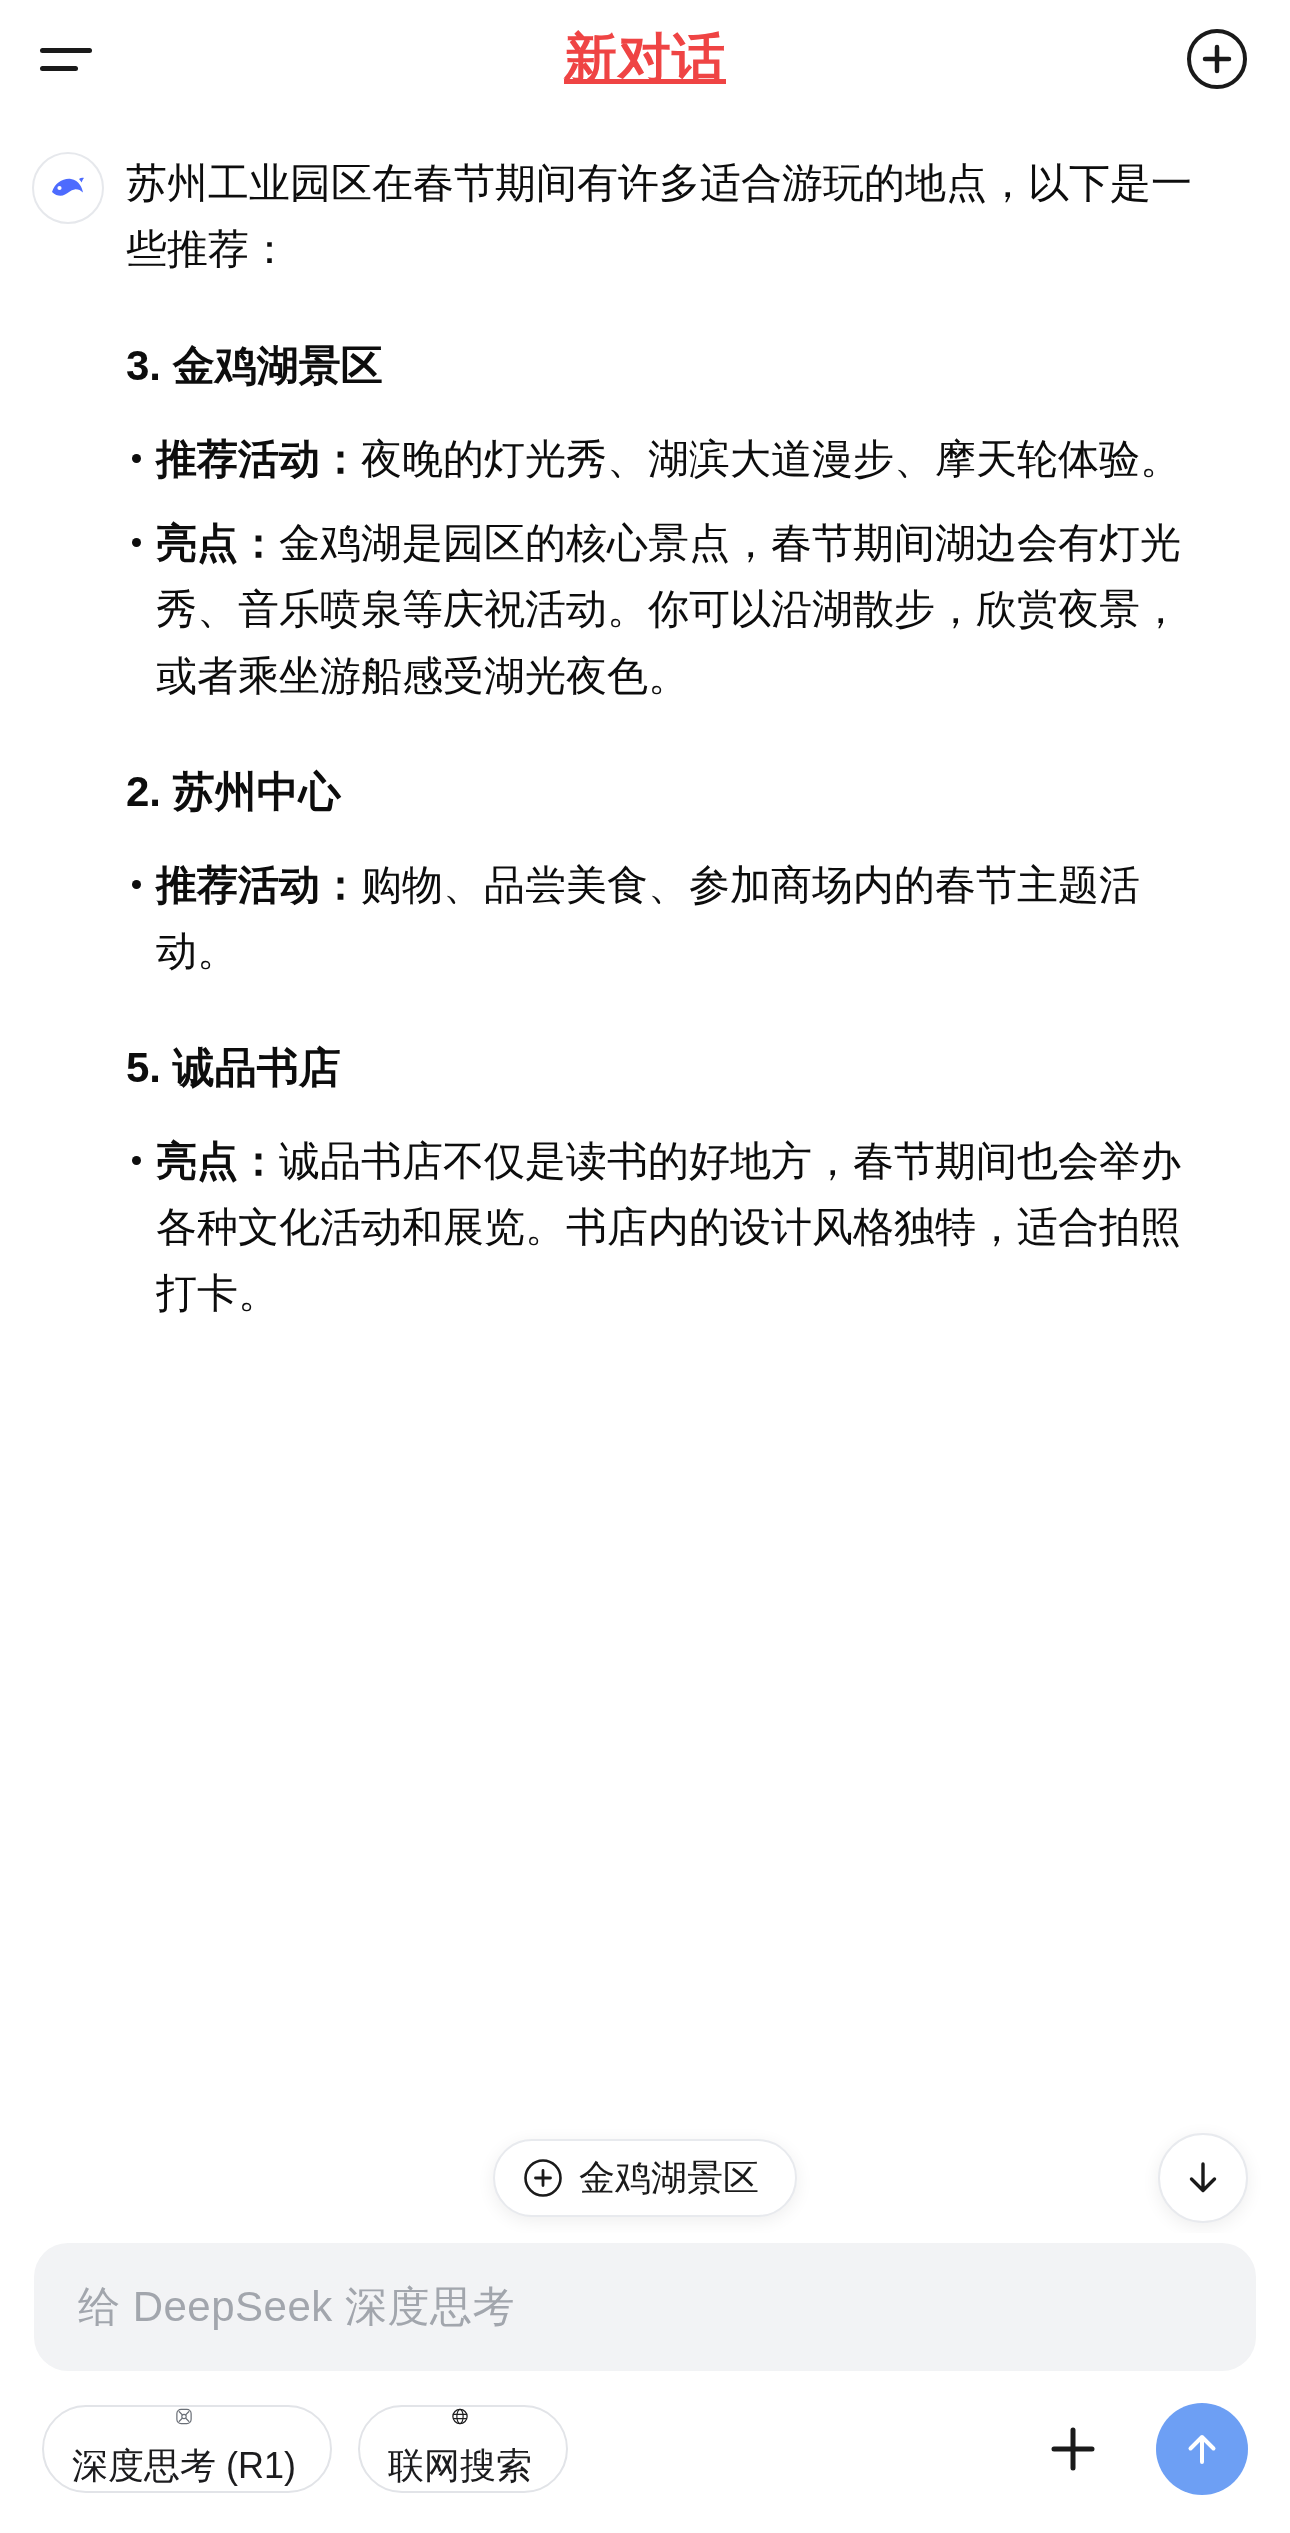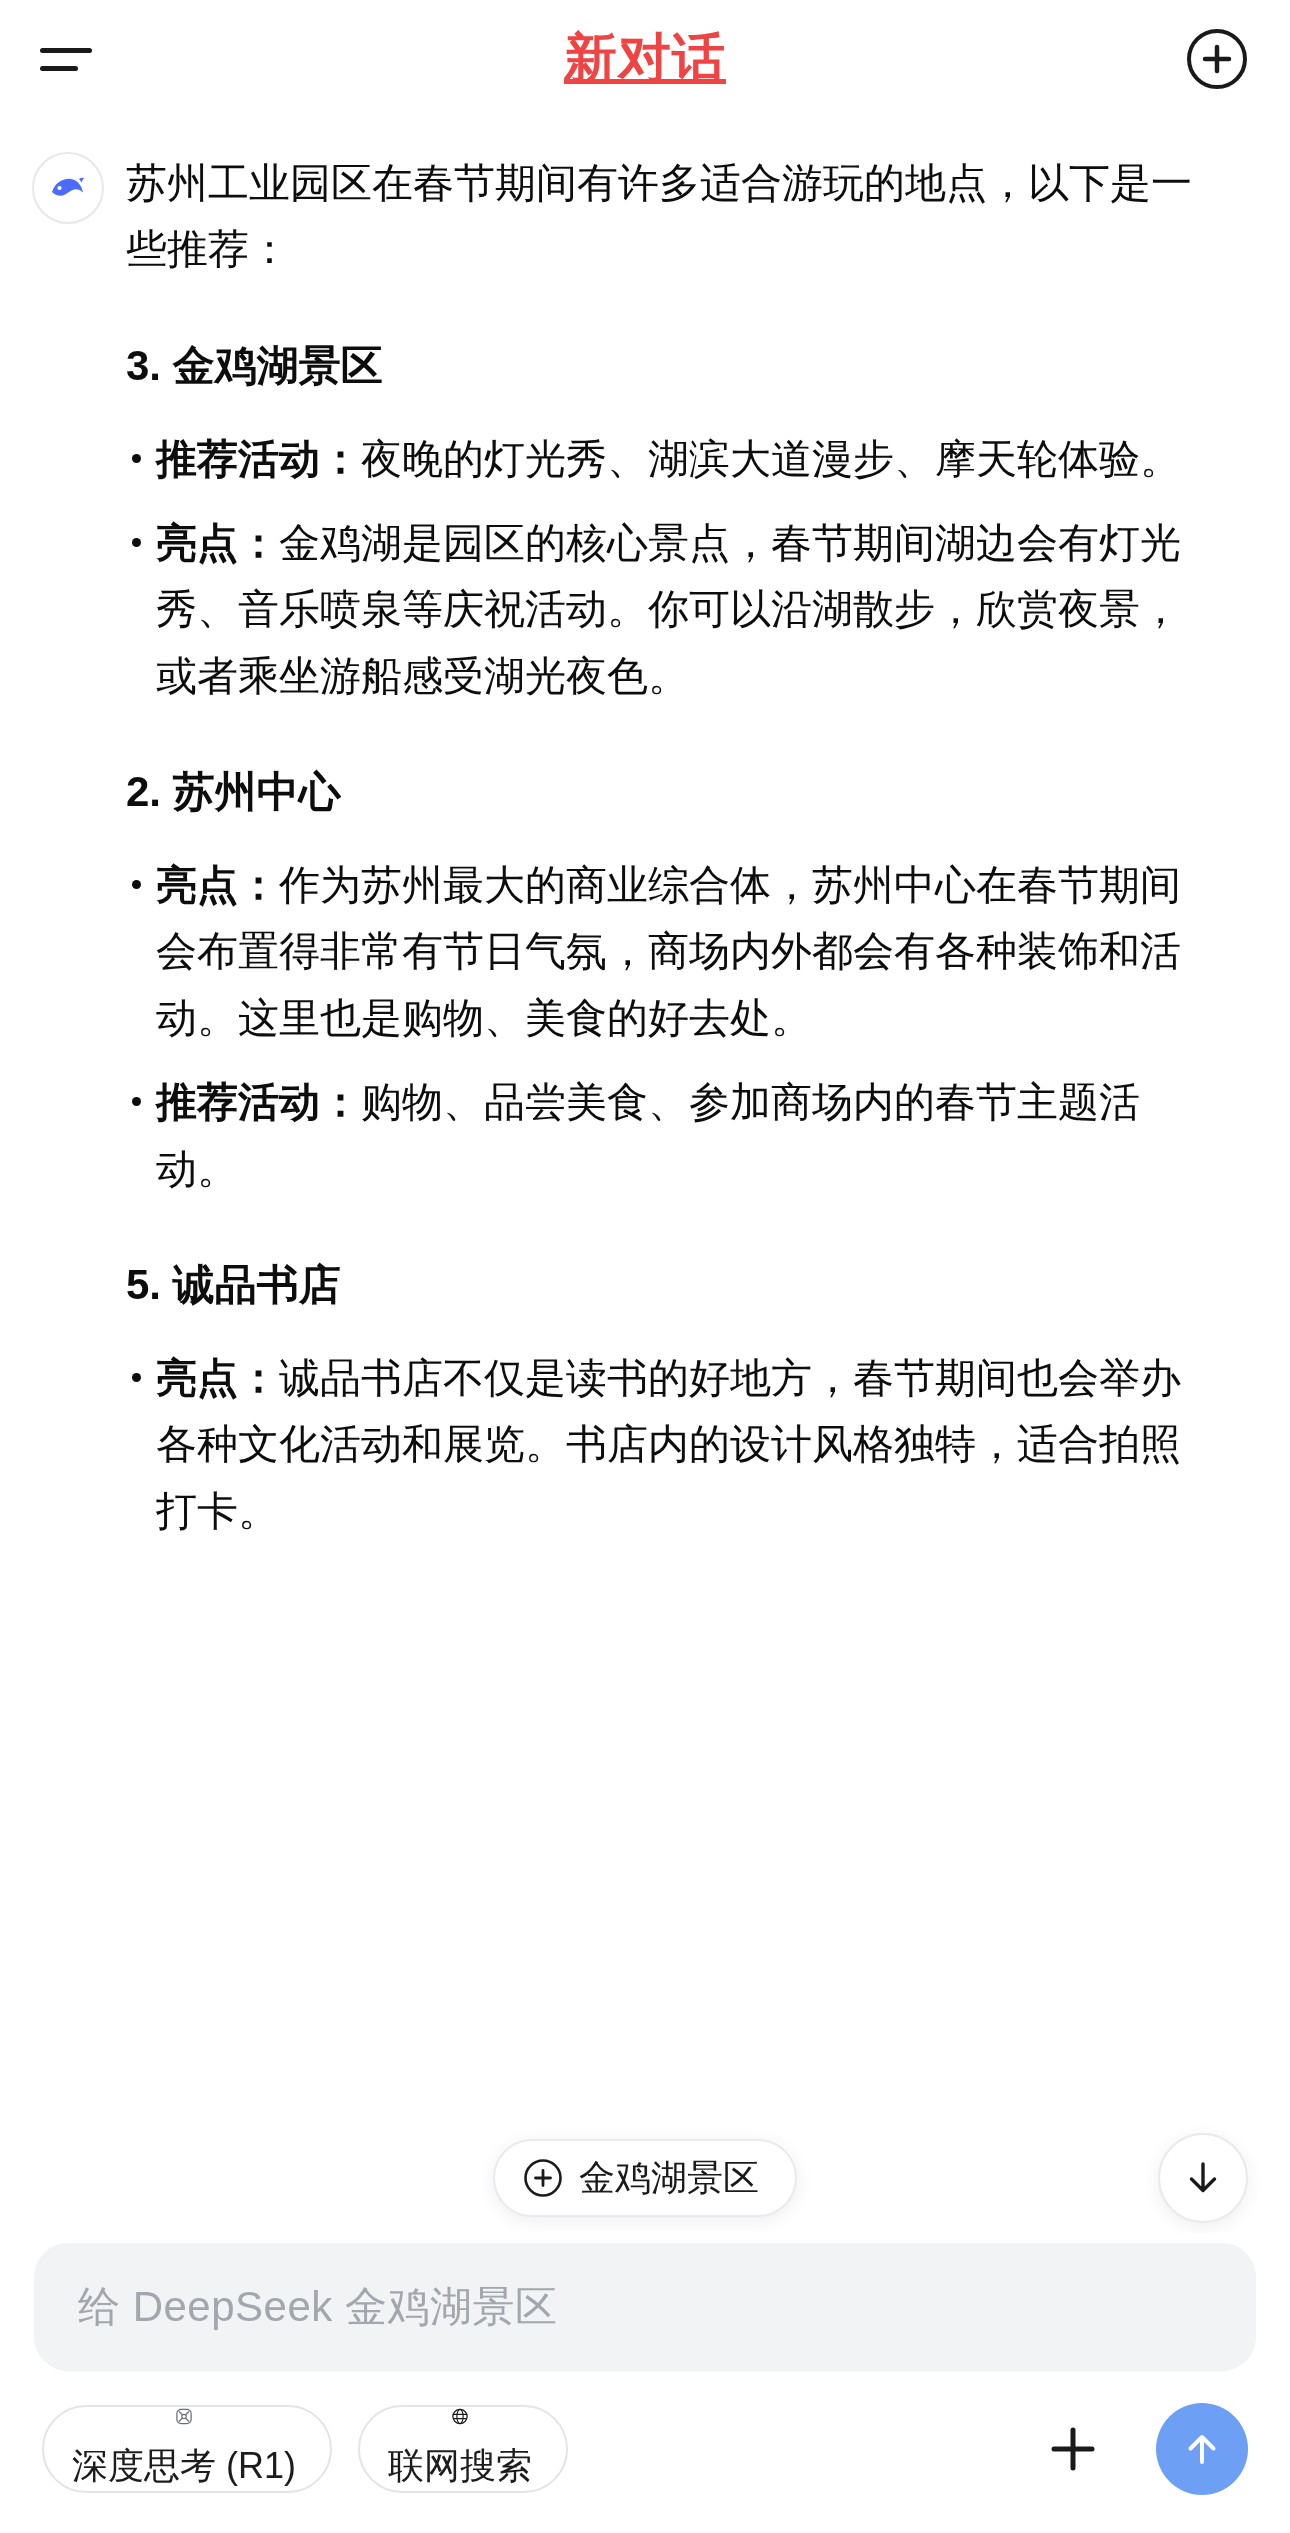--- a/index.html
+++ b/index.html
@@ -285,21 +285,20 @@
         <p class="para"><span>苏州工业园区在春节期间有许多适合游玩的地点，以下是一些推荐：</span></p>
 
         <h3 class="section-title">3. 金鸡湖景区</h3>
         <ul class="bullets">
           <li><span class="bold">推荐活动：</span><span>夜晚的灯光秀、湖滨大道漫步、摩天轮体验。</span></li>
           <li><span class="bold">亮点：</span><span>金鸡湖是园区的核心景点，春节期间湖边会有灯光秀、音乐喷泉等庆祝活动。你可以沿湖散步，欣赏夜景，或者乘坐游船感受湖光夜色。</span></li>
         </ul>
 
         <h3 class="section-title">2. 苏州中心</h3>
         <ul class="bullets">
-          <li><span class="bold">亮点：</span><span>作为苏州最大的商业综合体，苏州中心在春节期间会布置得非常有节日气氛，商场内外都会有各种装饰和活动。这里也是购物、美食的好去处。</span></li>
           <li><span class="bold">推荐活动：</span><span>购物、品尝美食、参加商场内的春节主题活动。</span></li>
         </ul>
 
         <h3 class="section-title">5. 诚品书店</h3>
         <ul class="bullets">
           <li><span class="bold">亮点：</span><span>诚品书店不仅是读书的好地方，春节期间也会举办各种文化活动和展览。书店内的设计风格独特，适合拍照打卡。</span></li>
         </ul>
       </div>
     </div>
 
@@ -315,21 +314,21 @@
 
     <div class="scroll-down-btn">
       <svg width="44" height="44" viewBox="0 0 44 44" fill="none">
         <path d="M22 8V34M10.5 23L22 34.5L33.5 23" stroke="#1a1a1a" stroke-width="3.4" stroke-linecap="round" stroke-linejoin="round"></path>
       </svg>
     </div>
   </div>
 
   <div class="composer">
     <div class="input-box">
-      <span class="input-placeholder">给 DeepSeek 金鸡湖景区</span>
+      <span class="input-placeholder">给 DeepSeek 深度思考</span>
     </div>
 
     <div class="toolbar">
       <div class="chip">
         <svg width="40" height="40" viewBox="0 0 40 40" fill="none">
           <rect x="5" y="5" width="30" height="30" rx="9" stroke="#6b7078" stroke-width="2.6"></rect>
           <path d="M9 9L31 31M31 9L9 31" stroke="#6b7078" stroke-width="2.4"></path>
           <circle cx="20" cy="20" r="4.6" stroke="#6b7078" stroke-width="2.4" fill="#ffffff"></circle>
         </svg>
         <span class="chip-label">深度思考 (R1)</span>

